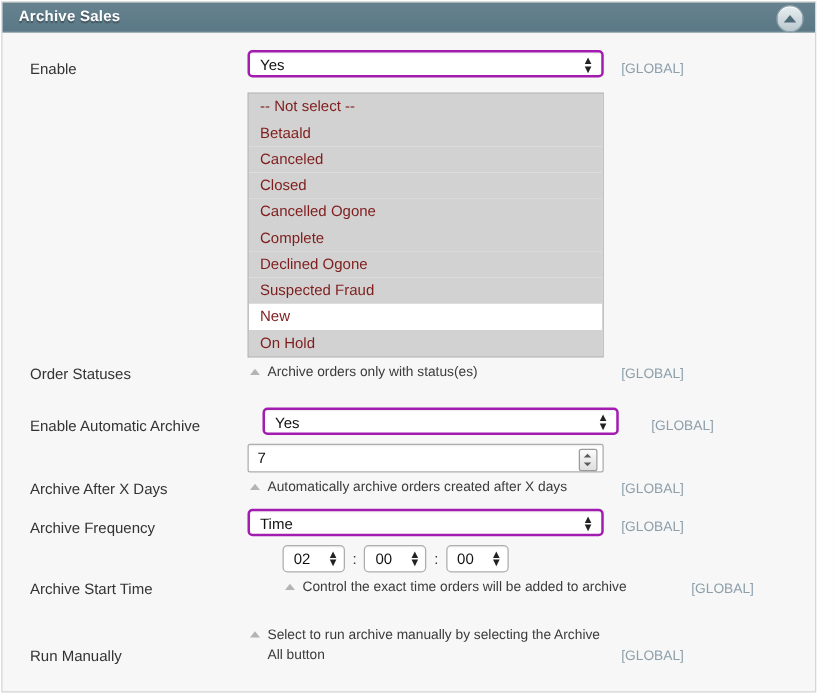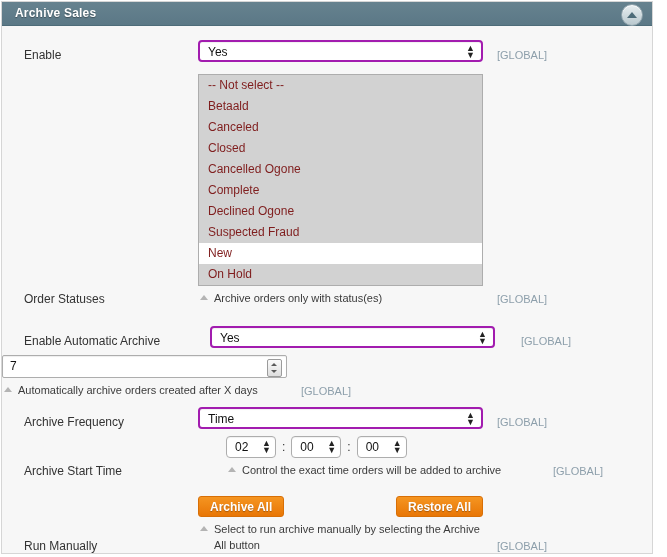--- a/index.html
+++ b/index.html
@@ -236,20 +236,21 @@
           <span class="arr">
               <i>▲</i>
               <i>▼</i>
             </span>
         </div>
       </div>
       <div class="scope">[GLOBAL]</div>
     </div>
 
     <div class="row" style="margin-bottom:9px;">
+      <div class="lbl">Archive After X Days</div>
       <div class="ctl">
         <div class="txt">
           <span class="tval">7</span>
           <span class="spin">
             <i class="up"></i>
             <i class="dn"></i>
           </span>
         </div>
         <div class="hint">
           <span class="mark"></span>
@@ -305,25 +306,20 @@
           <span class="mark"></span>
           <span>Control the exact time orders will be added to archive</span>
         </div>
       </div>
       <div class="scope">[GLOBAL]</div>
     </div>
 
     <div class="row" style="margin-top:18px;">
       <div class="lbl">Run Manually</div>
       <div class="ctl">
-        <div class="btnrow">
-          <span class="btn">Archive All</span>
-          <span class="btn-spacer"></span>
-          <span class="btn">Restore All</span>
-        </div>
         <div class="hint">
           <span class="mark"></span>
           <span>Select to run archive manually by selecting the Archive All button</span>
         </div>
       </div>
       <div class="scope">[GLOBAL]</div>
     </div>
 
   </div>
 </div>

